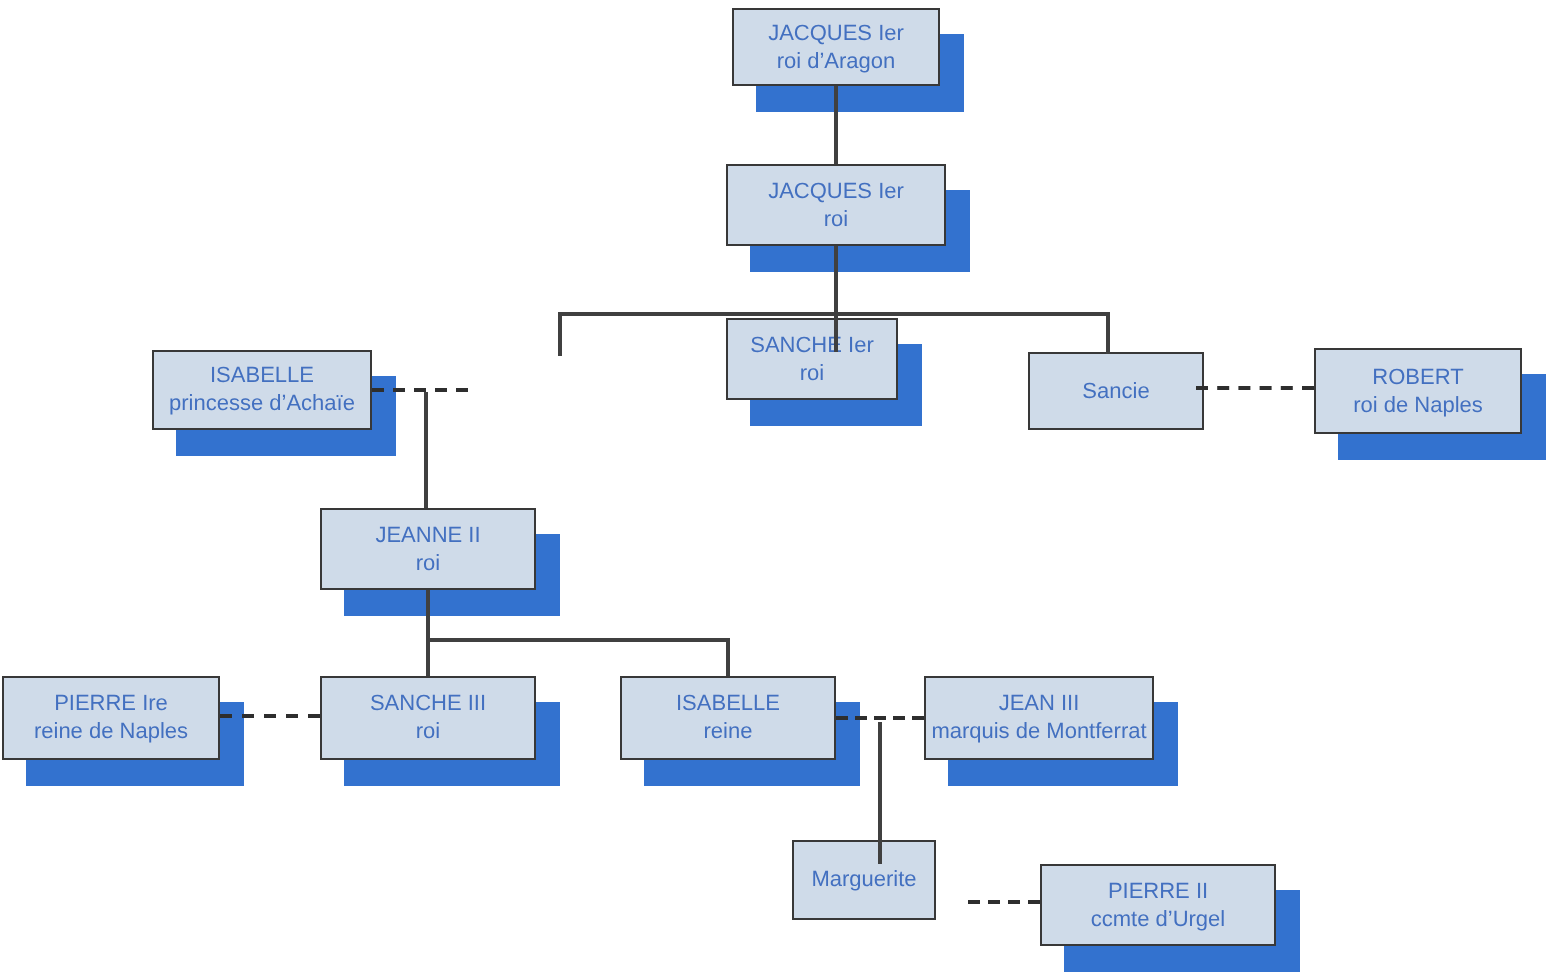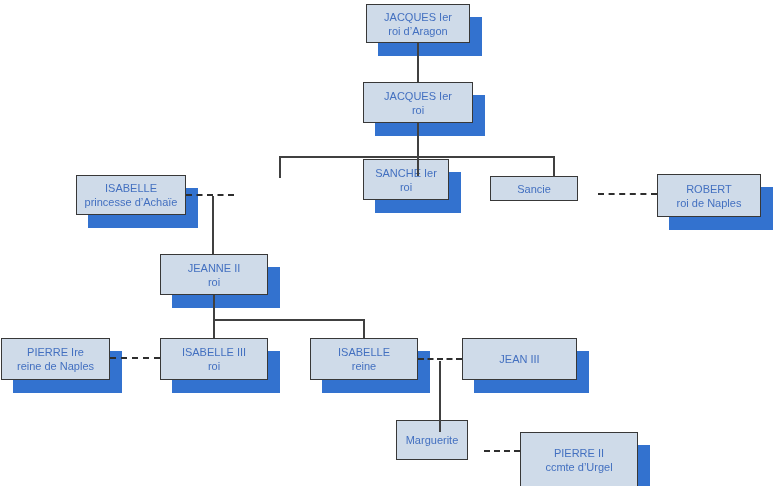--- a/index.html
+++ b/index.html
@@ -68,57 +68,58 @@
     <div class="l1">ISABELLE</div>
     <div class="l2">princesse d’Achaïe</div>
   </div>
 
 
   <div class="node has-shadow" style="left:363px;top:159px;width:86px;height:41px">
     <div class="l1">SANCHE Ier</div>
     <div class="l2">roi</div>
   </div>
 
-  <div class="node" style="left:490px;top:176px;width:88px;height:25px">
+  <div class="node" style="left:514px;top:176px;width:88px;height:39px">
     <div class="l1">Sancie</div>
 
   </div>
 
   <div class="node has-shadow" style="left:657px;top:174px;width:104px;height:43px">
     <div class="l1">ROBERT</div>
     <div class="l2">roi de Naples</div>
   </div>
 
   <div class="node has-shadow" style="left:160px;top:254px;width:108px;height:41px">
     <div class="l1">JEANNE II</div>
     <div class="l2">roi</div>
   </div>
 
   <div class="node has-shadow" style="left:1px;top:338px;width:109px;height:42px">
     <div class="l1">PIERRE Ire</div>
     <div class="l2">reine de Naples</div>
   </div>
 
   <div class="node has-shadow" style="left:160px;top:338px;width:108px;height:42px">
-    <div class="l1">ISABELLE III</div>
+    <div class="l1">SANCHE III</div>
     <div class="l2">roi</div>
   </div>
 
   <div class="node has-shadow" style="left:310px;top:338px;width:108px;height:42px">
     <div class="l1">ISABELLE</div>
     <div class="l2">reine</div>
   </div>
 
   <div class="node has-shadow" style="left:462px;top:338px;width:115px;height:42px">
     <div class="l1">JEAN III</div>
+    <div class="l2">marquis de Montferrat</div>
   </div>
 
   <div class="node" style="left:396px;top:420px;width:72px;height:40px">
     <div class="l1">Marguerite</div>
 
   </div>
 
-  <div class="node has-shadow" style="left:520px;top:432px;width:118px;height:55px">
+  <div class="node has-shadow" style="left:520px;top:432px;width:118px;height:41px">
     <div class="l1">PIERRE II</div>
     <div class="l2">ccmte d’Urgel</div>
   </div>
 
 </div>
 
 </body></html>

